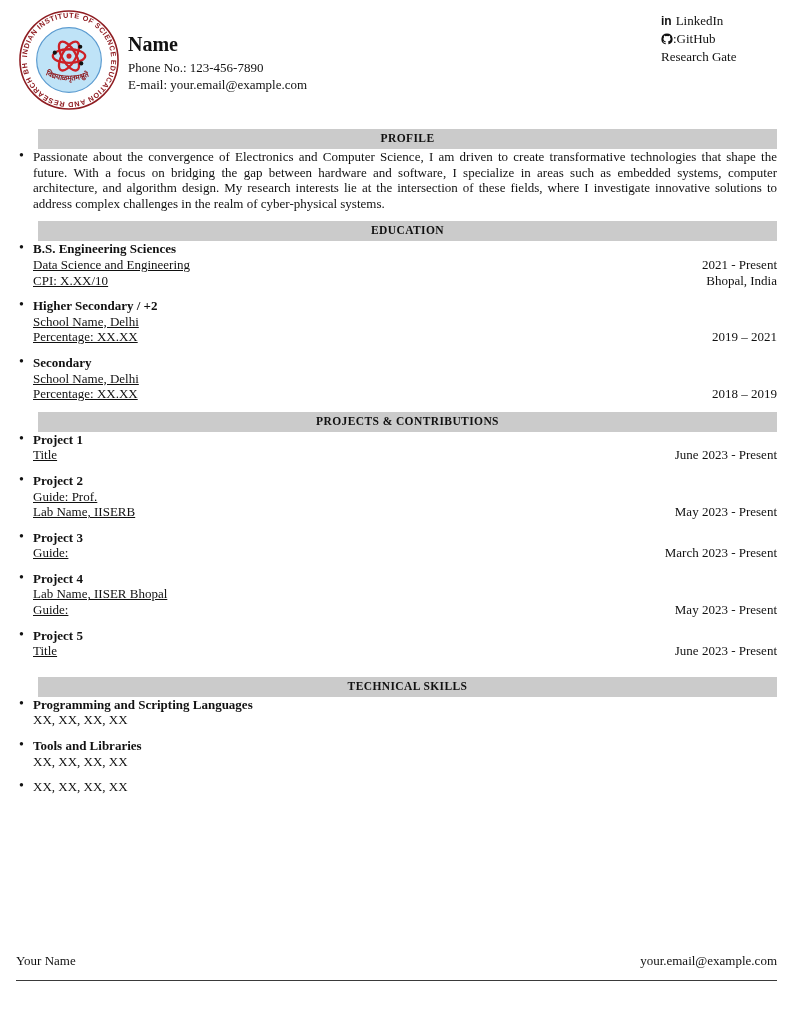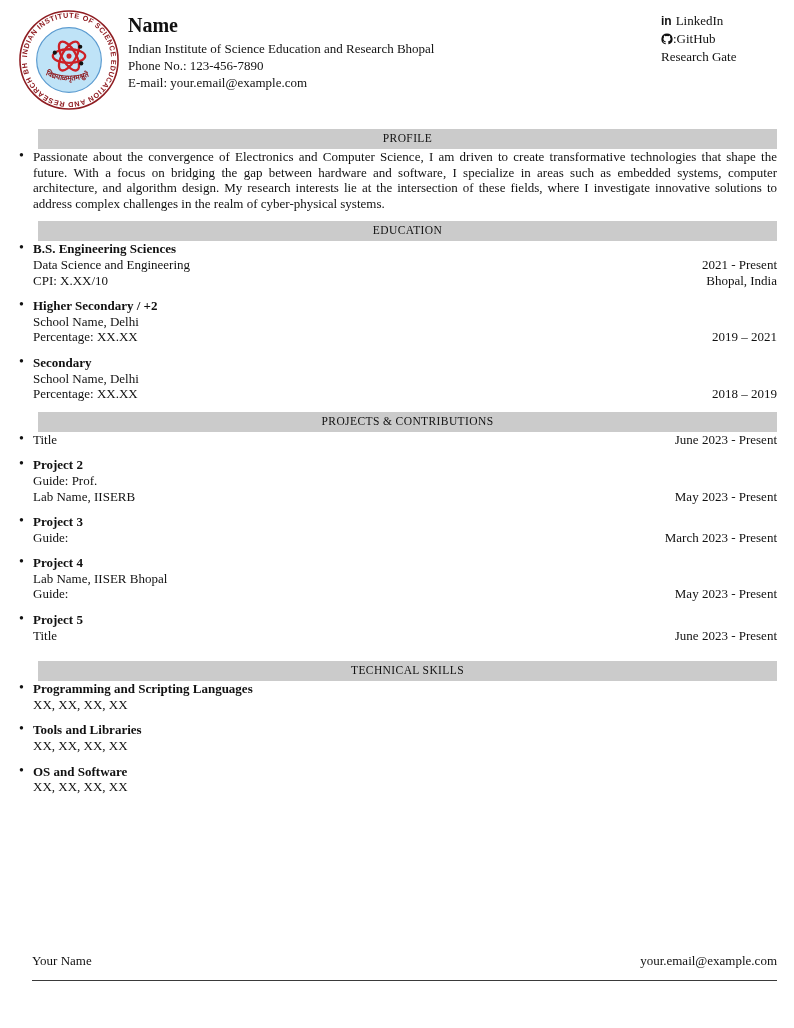--- a/index.html
+++ b/index.html
@@ -8,34 +8,34 @@
     background:#ffffff;
     font-family:"Liberation Serif", serif;
     font-size:13px; color:#111111;
     position:relative; overflow:hidden;
   }
   .page { position:relative; width:794px; height:1028px; box-sizing:border-box; padding:8px 17px 0 18px; }
 
   
   .header { display:flex; align-items:flex-start; }
   .logo { width:102px; height:104px; flex:0 0 auto; }
-  .header-info { margin-left:8px; flex:1 1 auto; margin-top:5px; line-height:17px; }
+  .header-info { margin-left:8px; flex:1 1 auto; margin-top:24px; line-height:17px; }
   .name { font-size:20px; font-weight:bold; line-height:24px; margin-bottom:3px; }
   .degree { font-weight:bold; }
   .header-links { flex:0 0 auto; width:116px; margin-top:4px; line-height:18px; }
   .hlink { display:flex; align-items:center; white-space:nowrap; }
   .li-glyph { font-family:"Liberation Sans", sans-serif; font-weight:bold; font-size:12px; margin-right:4px; }
   .gh-svg { width:12px; height:12px; display:inline-block; }
 
   
   .section-bar {
     margin-left:20px;
     background:#cbcbcb;
     text-align:center;
-    font-weight:normal;
+    font-weight:bold;
     font-size:11.5px;
     letter-spacing:0.4px;
     padding:3px 0 4px 0;
     line-height:13px;
   }
   .bar-profile   { margin-top:17px; }
   .bar-education { margin-top:4px; }
   .bar-projects  { margin-top:10px; }
   .bar-skills    { margin-top:18px; }
 
@@ -47,27 +47,27 @@
     position:absolute; left:1px; top:-1px;
     font-size:14px;
   }
   .items-profile   { margin-top:26px; }
   .items-education { margin-top:23px; }
   .items-projects  { margin-top:23px; }
   .items-skills    { margin-top:23px; }
 
   .item-title { font-weight:bold; }
   .row { display:flex; justify-content:space-between; }
-  .row .left  { text-align:right; }
+  .row .left  { text-align:right;text-decoration:underline; }
   .row .right { text-align:right; white-space:nowrap; }
   .profile-text { text-align:justify; }
 
   
   .footer {
-    position:absolute; top:953px; left:32px; right:17px;
+    position:absolute; top:953px; left:16px; right:17px;
     border-bottom:1.2px solid #3a3a3a;
     padding-bottom:11px;
   }
   .footer-row { display:flex; justify-content:space-between; line-height:16px; }
 </style>
 </head>
 <body>
 
 <div class="page">
 
@@ -94,21 +94,20 @@
         <circle cx="37.5" cy="44.5" r="2.1"></circle>
         <circle cx="64.5" cy="55.5" r="2.1"></circle>
       </g>
       <text font-size="7.6" font-weight="bold" fill="#8f1d22">
         <textPath href="#mottoPath" startOffset="4%">विद्ययाळमृतमश्नुते</textPath>
       </text>
     </svg>
 
     <div class="header-info">
       <div class="name">Name</div>
-      <div>Indian Institute of Science Education and Research Bhopal</div>
       <div>Phone No.: 123-456-7890</div>
       <div>E-mail: your.email@example.com</div>
     </div>
 
     <div class="header-links">
       <div class="hlink">
         <span class="li-glyph">in</span>
         <span>LinkedIn</span>
       </div>
       <div class="hlink">
@@ -163,20 +162,21 @@
       <div class="row">
         <span class="left">Percentage: XX.XX</span>
         <span class="right">2018 – 2019</span>
       </div>
     </li>
   </ul>
 
   <div class="section-bar bar-projects">PROJECTS &amp; CONTRIBUTIONS</div>
   <ul class="items items-projects">
     <li>
+      <div class="item-title">Project 1</div>
       <div class="row">
         <span class="left">Title</span>
         <span class="right">June 2023 - Present</span>
       </div>
     </li>
     <li>
       <div class="item-title">Project 2</div>
       <div class="row">
         <span class="left">Guide: Prof.</span>
         <span class="right"></span>
@@ -217,21 +217,20 @@
   <ul class="items items-skills">
     <li>
       <div class="item-title">Programming and Scripting Languages</div>
       <div>XX, XX, XX, XX</div>
     </li>
     <li>
       <div class="item-title">Tools and Libraries</div>
       <div>XX, XX, XX, XX</div>
     </li>
     <li>
-      <div class="item-title">OS and Software</div>
       <div>XX, XX, XX, XX</div>
     </li>
   </ul>
 
   <div class="footer">
     <div class="footer-row">
       <span>Your Name</span>
       <span>your.email@example.com</span>
     </div>
   </div>

